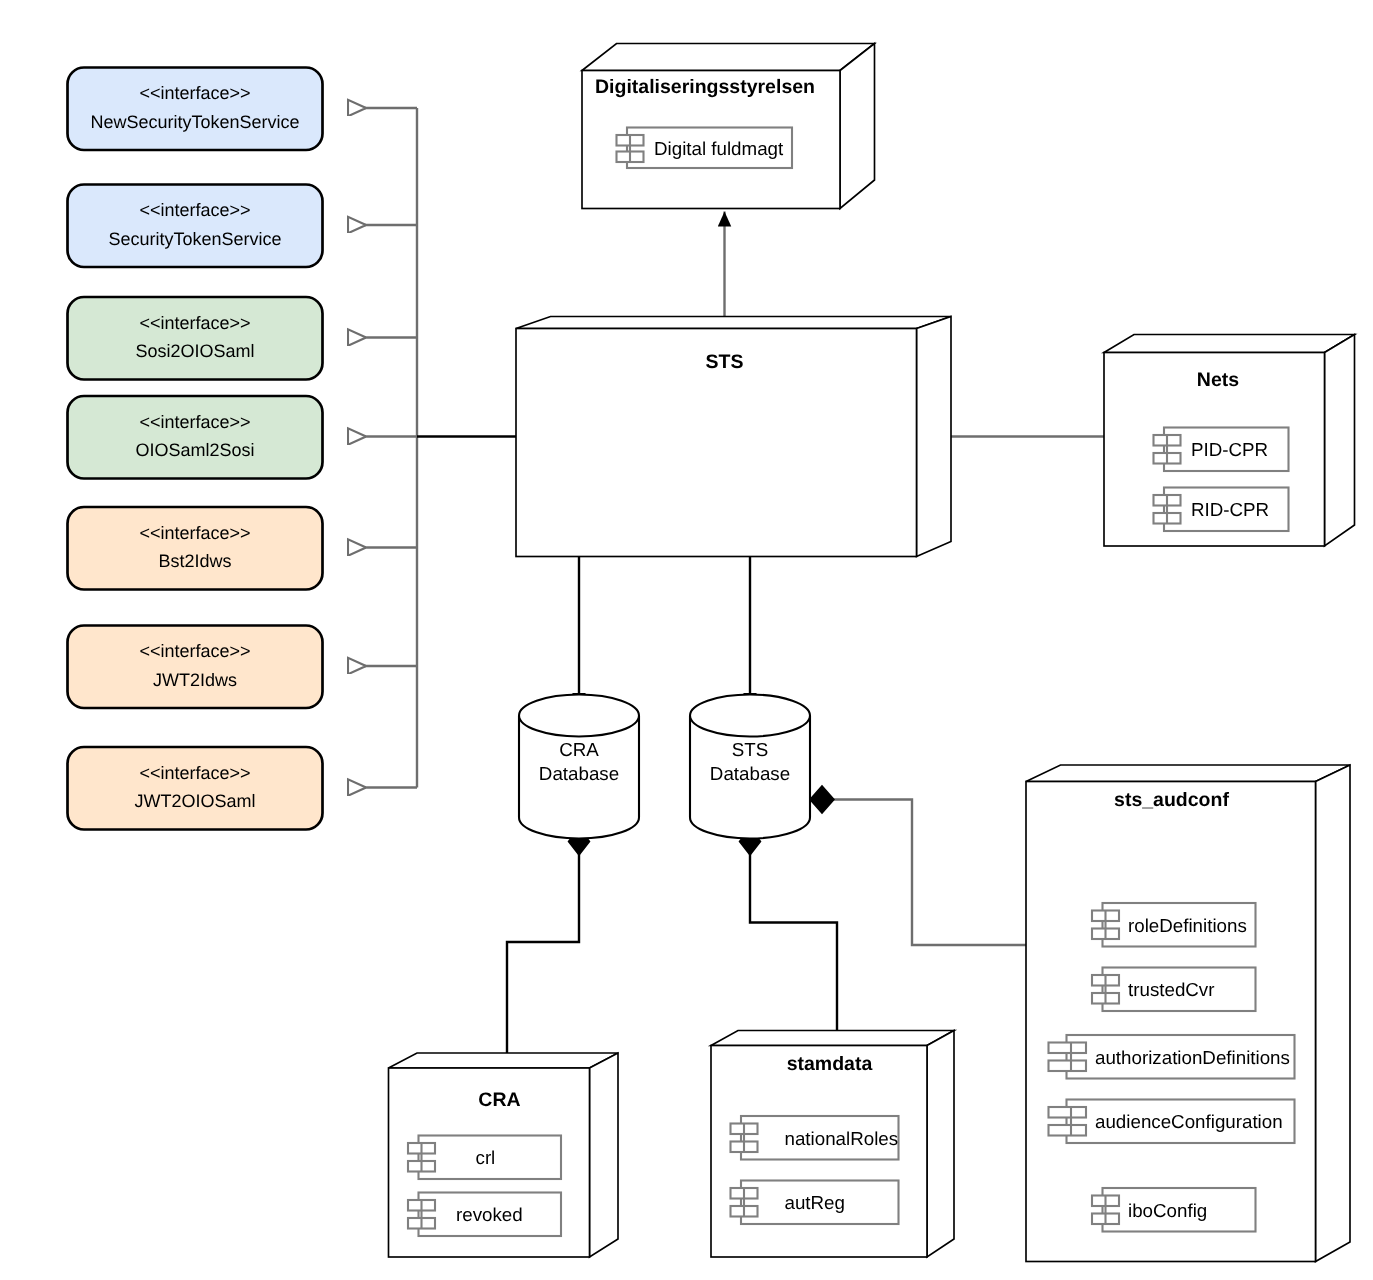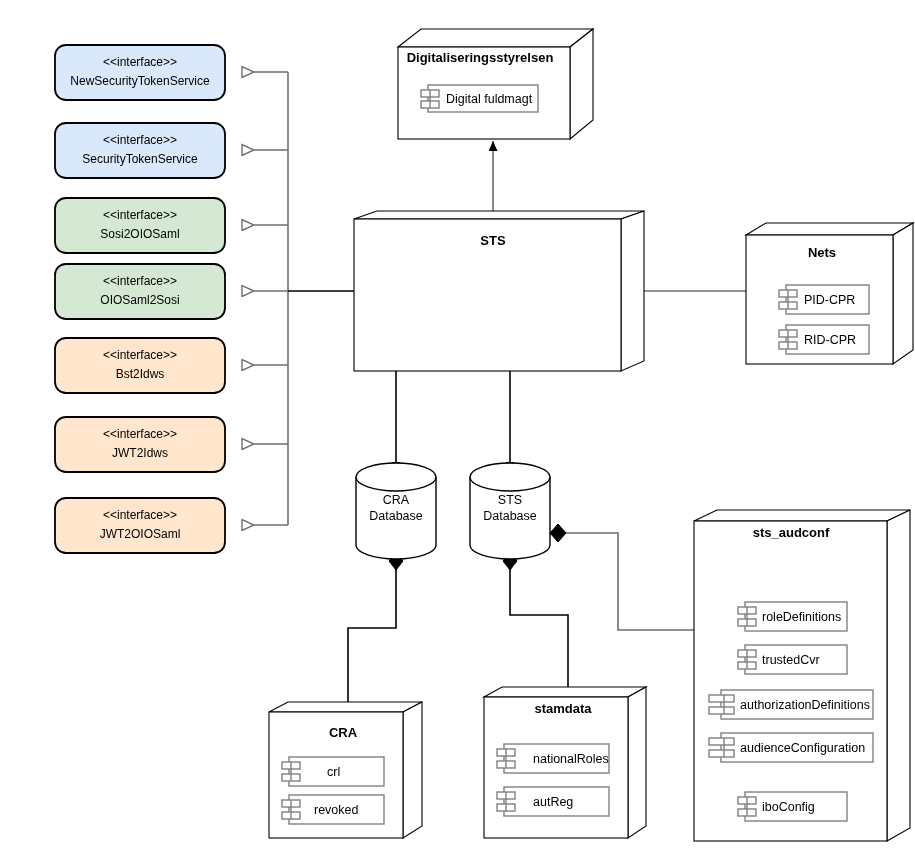--- a/index.html
+++ b/index.html
@@ -1,18 +1,18 @@
 <!DOCTYPE html>
 <html><head>
 <meta charset="utf-8">
 <style>
   html,body{margin:0;padding:0;background:#ffffff;}
   body{width:915px;height:853px;overflow:hidden;
        font-family:"Liberation Sans","DejaVu Sans",sans-serif;}
-  #canvas{position:relative;width:798px;height:853px;padding-left:10px;}
+  #canvas{position:relative;width:798px;height:853px;}
   svg{display:block;}
   .nd-label{font-size:13px;font-weight:bold;fill:#000;text-anchor:middle;}
   .if-label{font-size:12px;fill:#000;text-anchor:middle;}
   .cmp-label{font-size:12.5px;fill:#000;}
   .db-label{font-size:12.5px;fill:#000;text-anchor:middle;}
   .edge{stroke:#6e6e6e;stroke-width:1.6;fill:none;}
   .edge-dark{stroke:#000;stroke-width:1.6;fill:none;}
   .node-face{fill:#ffffff;stroke:#000;stroke-width:1.1;}
   .node-top{fill:#ffffff;stroke:#000;stroke-width:1.1;}
   .node-side{fill:#ffffff;stroke:#000;stroke-width:1.1;}

